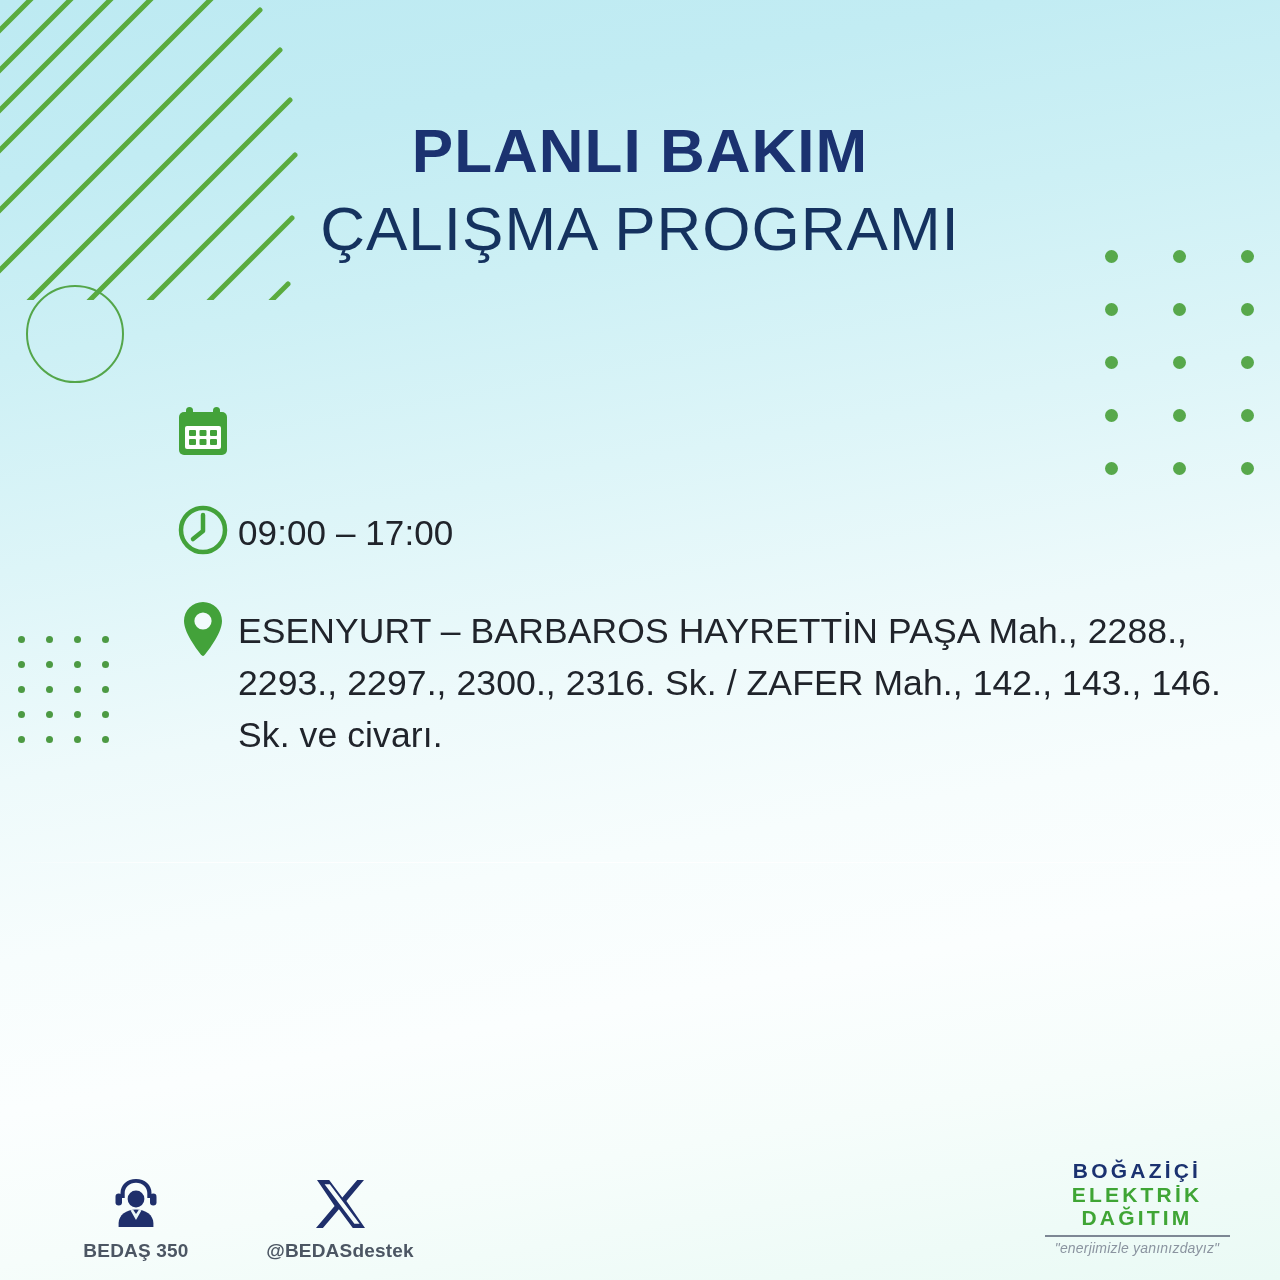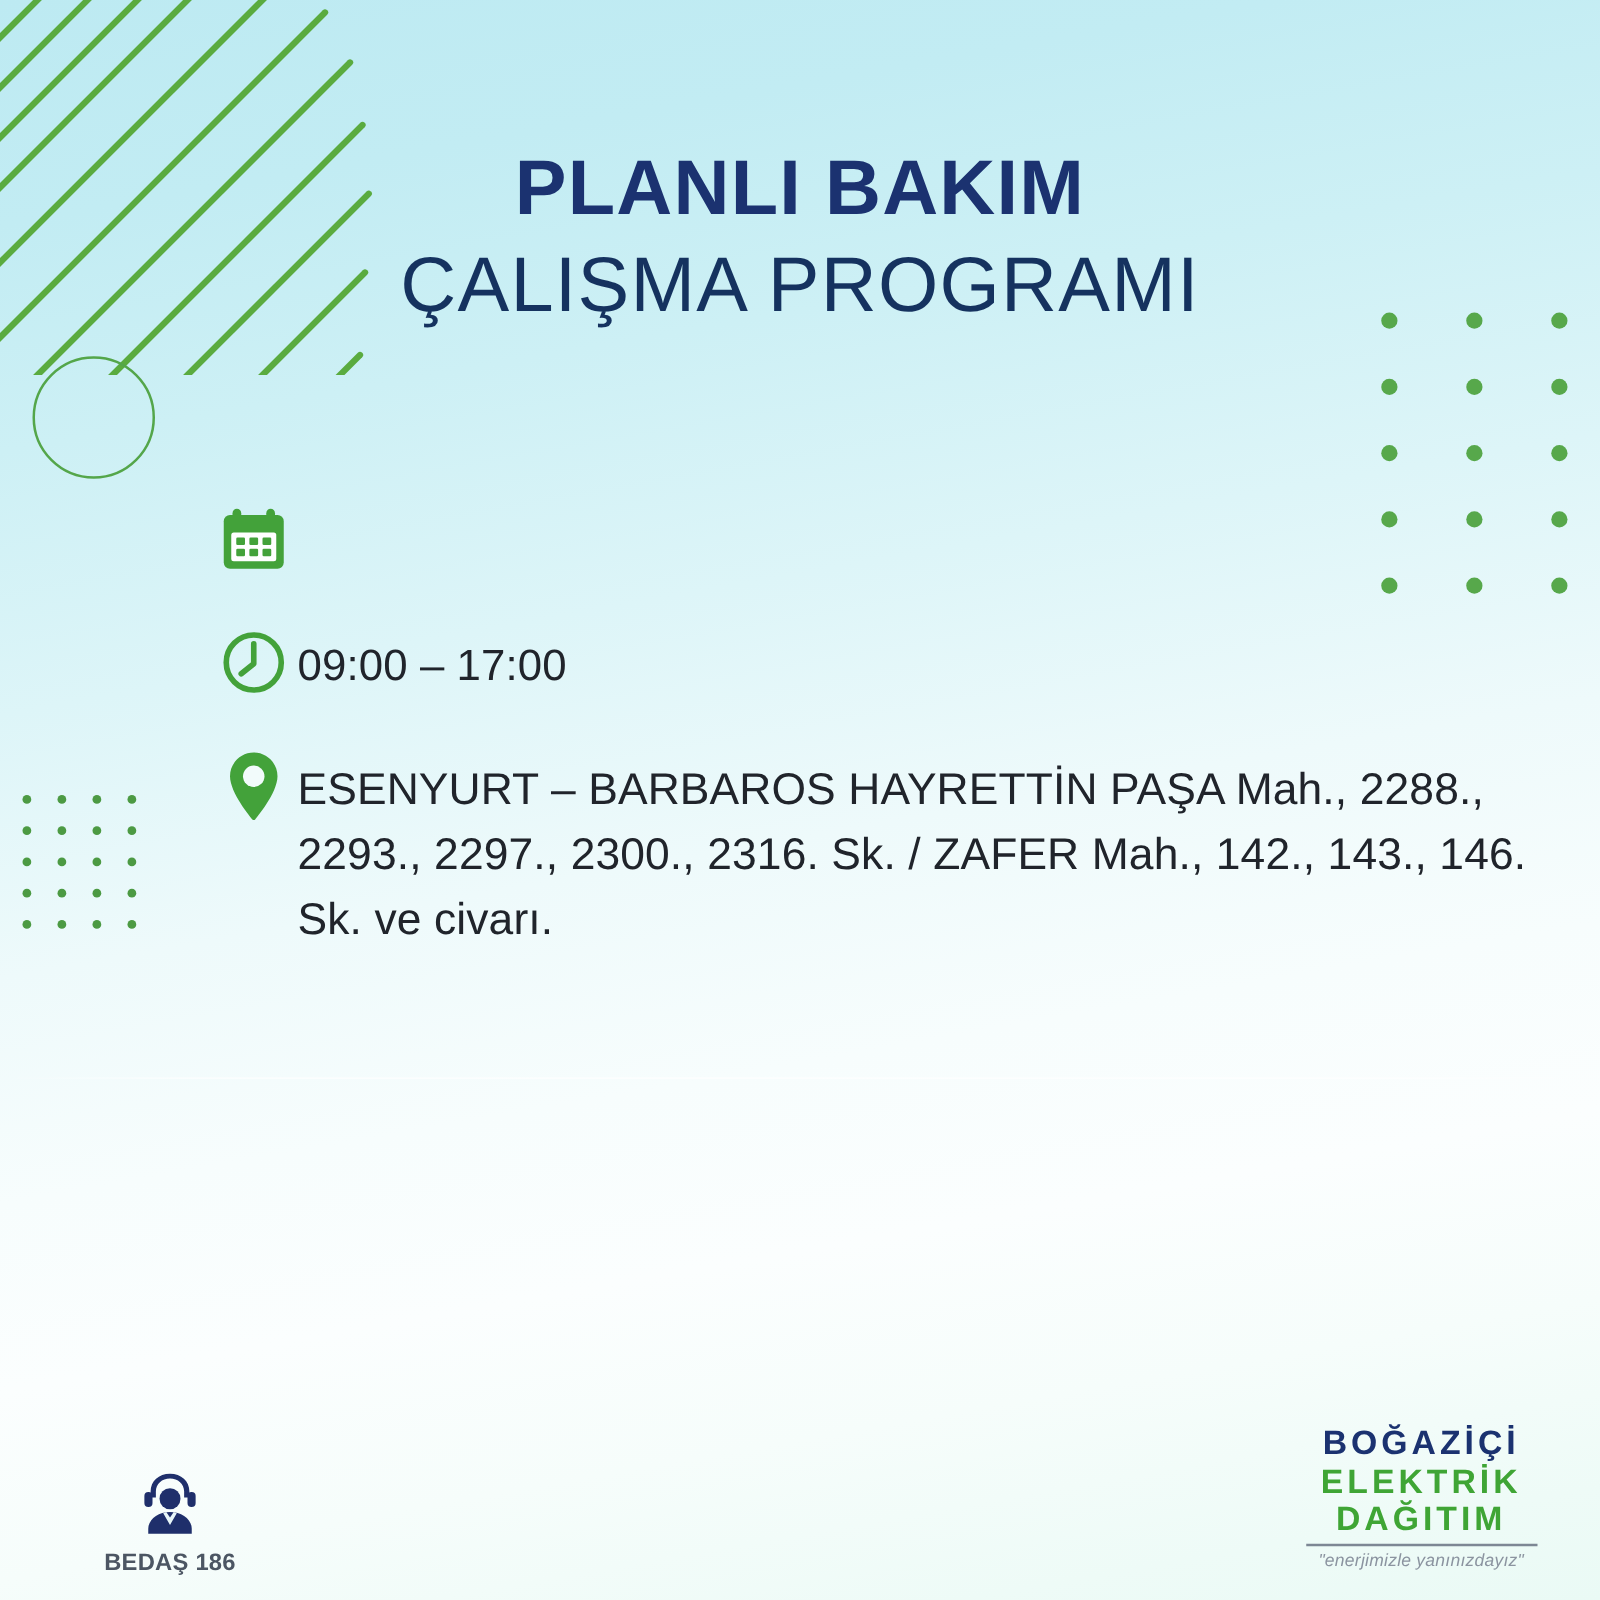--- a/index.html
+++ b/index.html
@@ -172,21 +172,21 @@
   }
 
   #brand {
     position: absolute;
     right: 28px;
     bottom: 24px;
     text-align: center;
     width: 230px;
   }
   .brand-line {
-    font-size: 27px;
+    font-size: 21px;
     font-weight: 700;
     letter-spacing: 3.2px;
     line-height: 1.12;
     white-space: nowrap;
   }
   #brand-l1 { color: #1b3270; }
   #brand-l2 { color: #3fa535; }
   #brand-l3 { color: #3fa535; }
   #brand-rule {
     margin: 5px auto 3px auto;
@@ -326,24 +326,33 @@
             <g fill="#1f2f6b">
               <path d="M28 4c-9 0-15.5 6-15.5 14v5h4.2v-5c0-6 4.9-10.3 11.3-10.3S39.3 12 39.3 18v5h4.2v-5C43.5 10 37 4 28 4z"></path>
               <rect x="7.5" y="18.5" width="6.5" height="12" rx="3.2"></rect>
               <rect x="42" y="18.5" width="6.5" height="12" rx="3.2"></rect>
               <circle cx="28" cy="24" r="8.4"></circle>
               <path d="M28 34.5c-9.6 0-17.4 5.8-17.4 13.6V52h34.8v-3.9c0-7.8-7.8-13.6-17.4-13.6z"></path>
               <path d="M22.6 35.6L28 45l5.4-9.4-2.4-1.1L28 39l-3-4.5z" fill="#e8f6f8"></path>
             </g>
           </svg>
         </div>
-        <div class="contact-label">BEDAŞ 186</div>
-      </div>
-
-
+        <div class="contact-label">BEDAŞ 350</div>
+      </div>
+
+
+      <div class="contact">
+        <div class="contact-ico">
+          <svg width="54" height="54" viewBox="0 0 54 54" xmlns="http://www.w3.org/2000/svg">
+            <path d="M4 3h12.2l13.1 17.6L44.2 3H51L33.4 23.9 52 51H39.8L25.9 32.3 9.9 51H3l18.6-22.1L4 3z
+                     M11.6 7.3L41.4 46.8h5.2L16.8 7.3z" fill="#1f2f6b"></path>
+          </svg>
+        </div>
+        <div class="contact-label">@BEDASdestek</div>
+      </div>
 
     </div>
 
     <div id="brand">
       <div class="brand-line" id="brand-l1">BOĞAZİÇİ</div>
       <div class="brand-line" id="brand-l2">ELEKTRİK</div>
       <div class="brand-line" id="brand-l3">DAĞITIM</div>
       <div id="brand-rule"></div>
       <div id="brand-tagline">"enerjimizle yanınızdayız"</div>
     </div>

